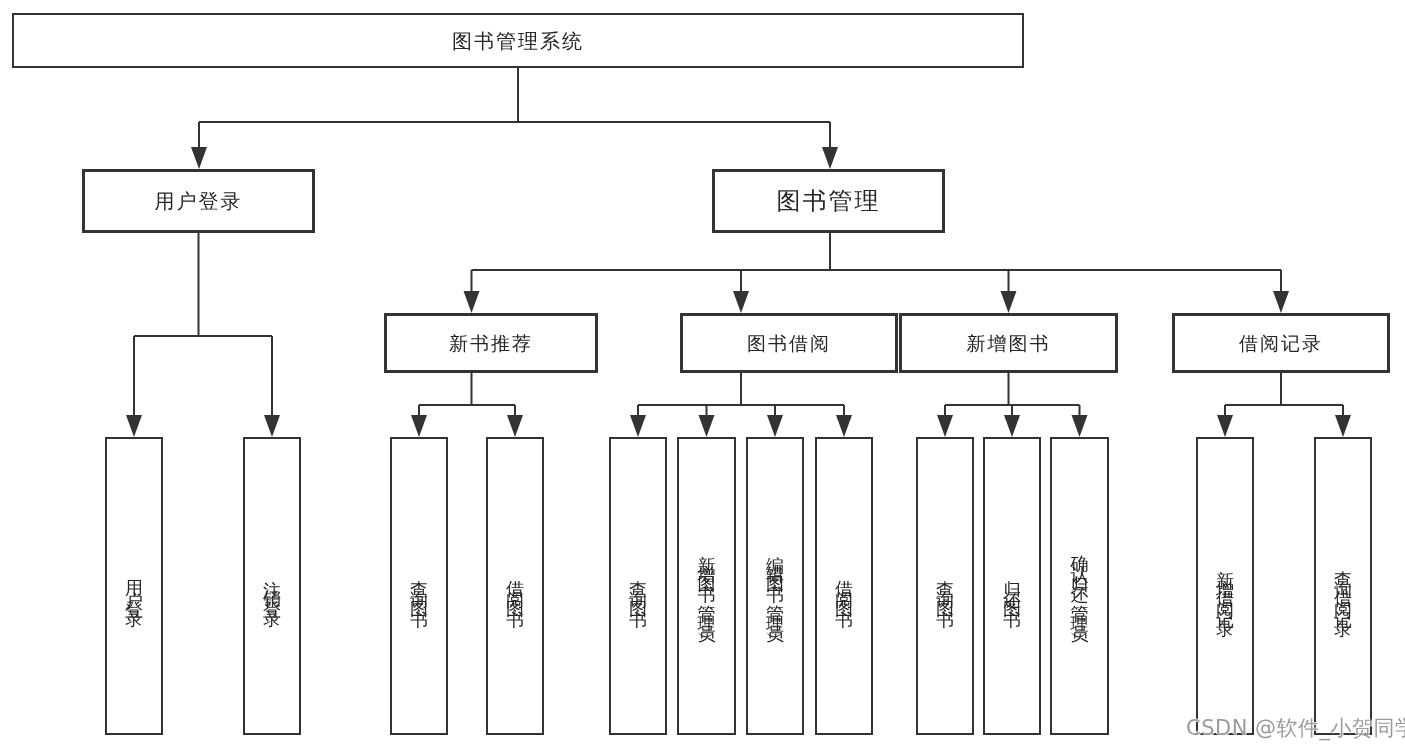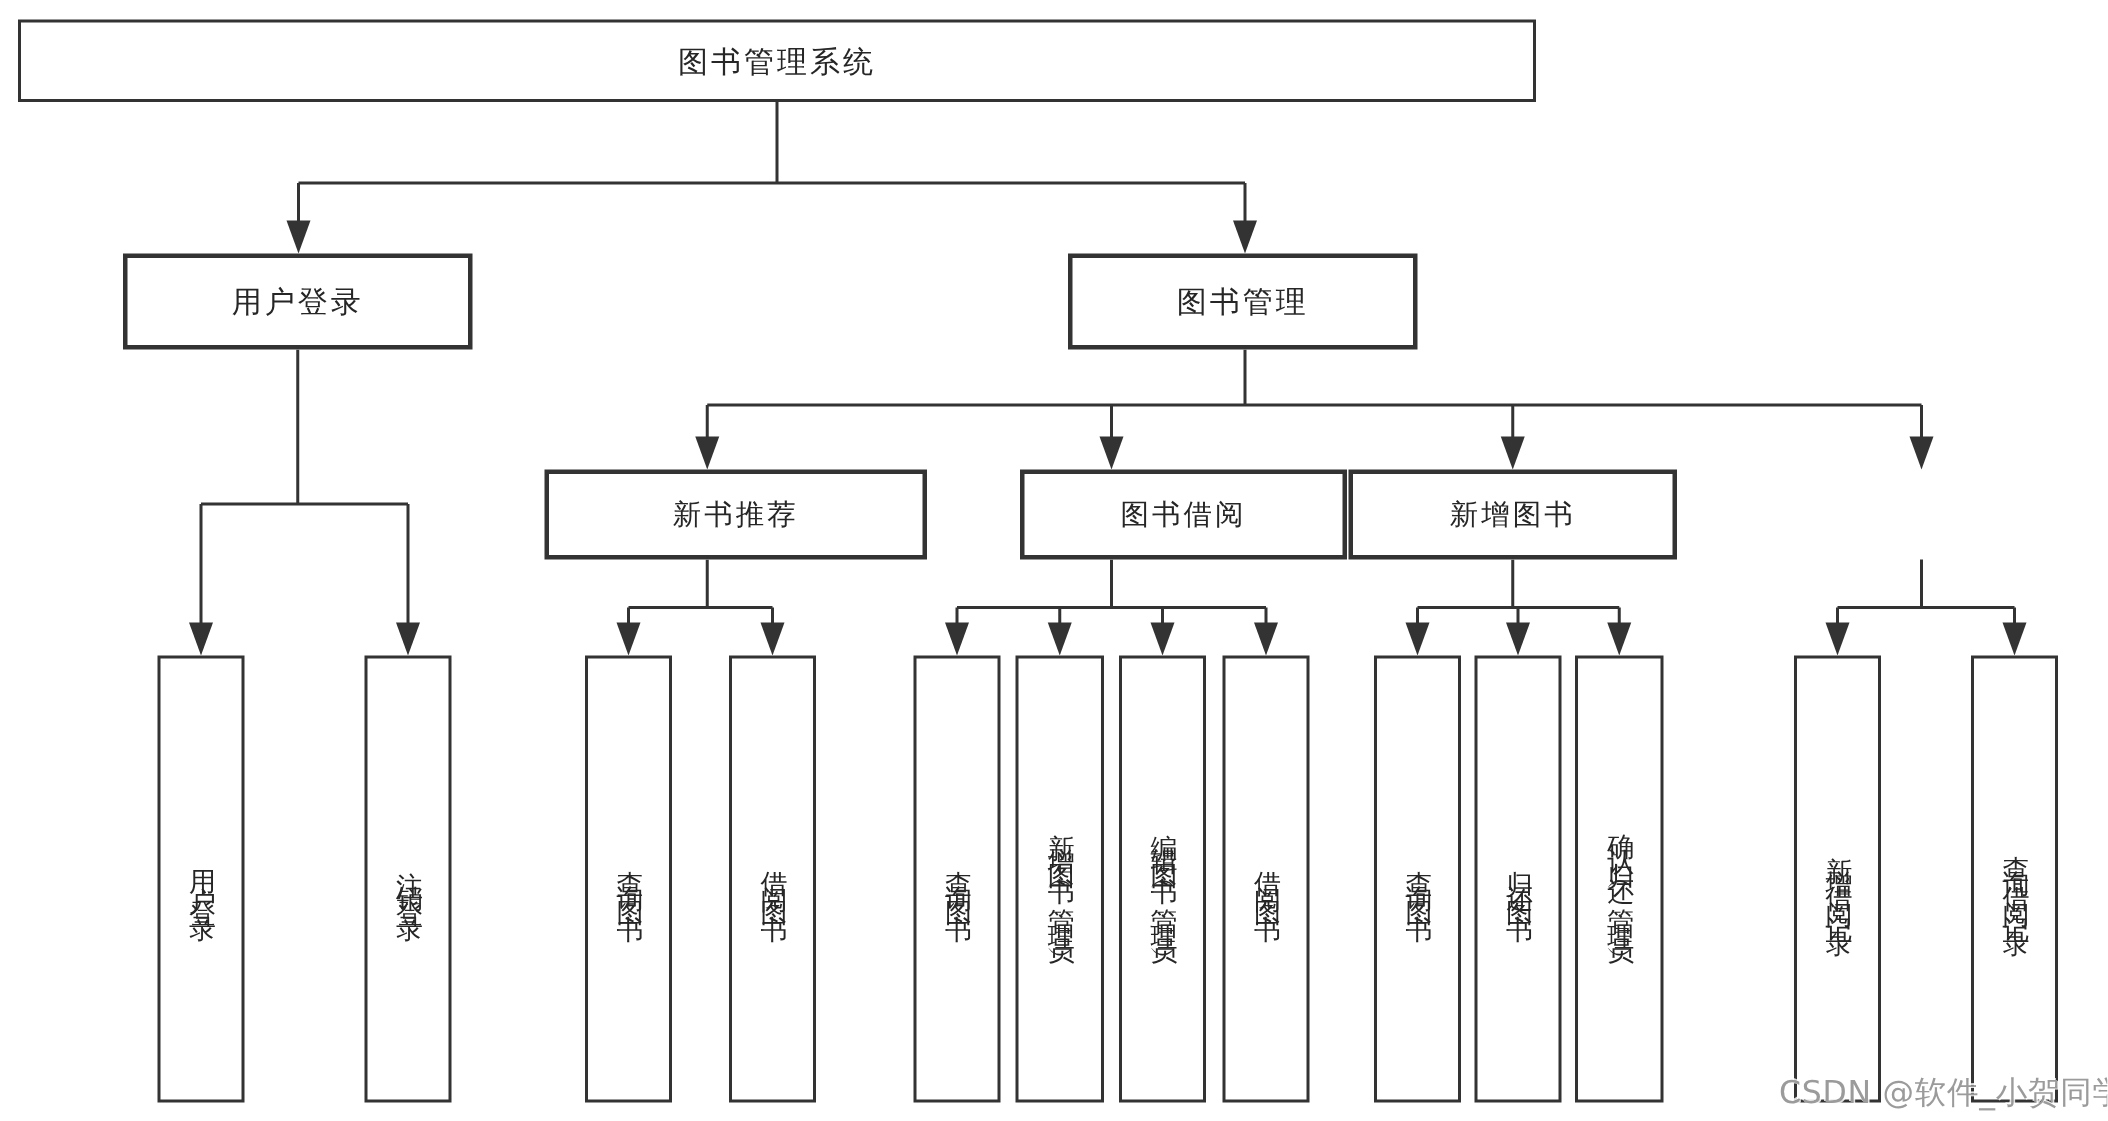--- a/index.html
+++ b/index.html
@@ -12,23 +12,23 @@
   .node{
     position:absolute;background:#ffffff;border:3px solid #333333;
     display:flex;align-items:center;justify-content:center;
     box-sizing:border-box;z-index:2;
   }
   .node .lbl{letter-spacing:2px;line-height:1;white-space:nowrap;}
   
   .b-root{left:12px;top:13px;width:1012px;height:55px;border-width:2px;font-size:20px;}
   
   .b-l1a{left:82px;top:169px;width:233px;height:64px;font-size:20px;}
-  .b-l1b{left:712px;top:169px;width:233px;height:64px;font-size:20px;}
+  .b-l1b{left:712px;top:169px;width:233px;height:64px;font-size:24px;}
   
-  .b-m1{left:363px;top:313px;width:255px;height:60px;font-size:19px;}
+  .b-m1{left:384px;top:313px;width:214px;height:60px;font-size:19px;}
   .b-m2{left:632px;top:313px;width:218px;height:60px;font-size:19px;margin-left:48px;}
   .b-m3{left:899px;top:313px;width:219px;height:60px;font-size:19px;}
   .b-m4{left:1172px;top:313px;width:218px;height:60px;font-size:19px;}
   
   .tall{top:437px;width:58px;height:298px;border-width:2px;font-size:18px;}
   .tall .lbl{
     writing-mode:vertical-rl;text-orientation:mixed;
     letter-spacing:10px;line-height:1;white-space:nowrap;
   }
   .c11{left:105px}.c12{left:243px}
@@ -93,20 +93,23 @@
 
   <div class="node b-m1">
     <span class="lbl">新书推荐</span>
   </div>
   <div class="node b-m2">
     <span class="lbl">图书借阅</span>
   </div>
   <div class="node b-m3">
     <span class="lbl">新增图书</span>
   </div>
+  <div class="node b-m4">
+    <span class="lbl">借阅记录</span>
+  </div>
 
   <div class="node tall c11">
     <span class="lbl">用户登录</span>
   </div>
   <div class="node tall c12">
     <span class="lbl">注销登录</span>
   </div>
 
   <div class="node tall c21">
     <span class="lbl">查询图书</span>

